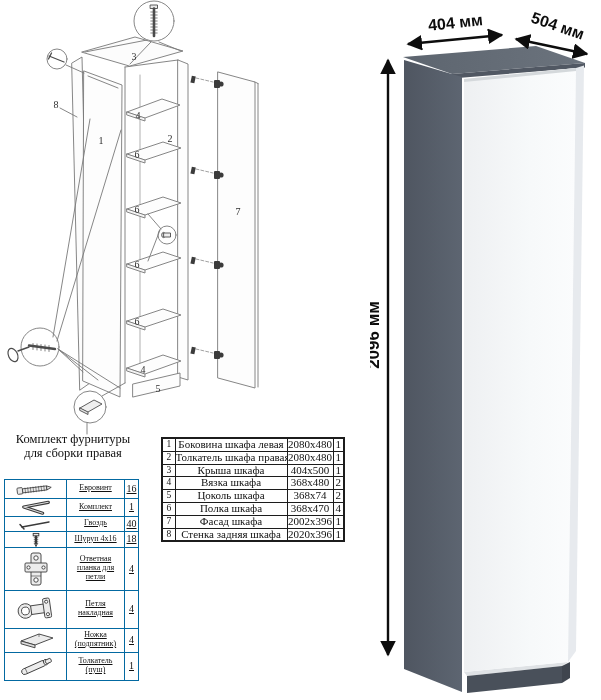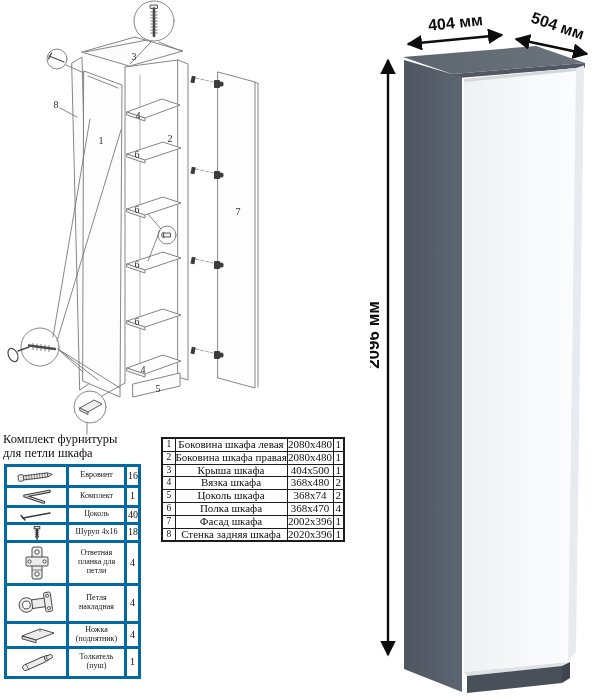--- a/index.html
+++ b/index.html
@@ -8,24 +8,24 @@
     font-family:"Liberation Serif", serif;color:#1a1a1a;overflow:hidden;
   }
   .sheet{position:absolute;inset:0;}
 
   
   #exploded{position:absolute;left:0;top:0;width:370px;height:435px;}
   #exploded text{font-family:"Liberation Serif", serif;font-size:10px;fill:#2e2e2e;}
 
   
   #hw{position:absolute;left:3px;top:433px;width:140px;}
-  .hw-title{font-size:12.5px;line-height:1.1;margin:0 0 3px 0;color:#111;}
+  .hw-title{font-size:12.5px;line-height:1.1;text-align:center;margin:0 0 18px 0;color:#111;}
   table.hw{border-collapse:collapse;width:134px;table-layout:fixed;margin-left:1px;}
-  table.hw td{border:3px solid #0369a1;text-align:center;vertical-align:middle;
-    font-size:8px;line-height:1.12;padding:0 1px;color:#111;}
+  table.hw td{border:1px solid #0369a1;text-align:center;vertical-align:middle;
+    font-size:8px;line-height:1.12;padding:0 1px;color:#111;text-decoration:underline;}
   table.hw td.ic{padding:0;}
   table.hw td.q{font-size:10px;}
   tr.hr0{height:19px}tr.hr1{height:16px}tr.hr2{height:18px}tr.hr3{height:15px}tr.hr4{height:15px}
   tr.hr5{height:43px}tr.hr6{height:38px}tr.hr7{height:24px}tr.hr8{height:19px}tr.hr9{height:26px}
   .hwicon{display:block;margin:0 auto;}
 
   
   #parts{position:absolute;left:161px;top:437px;}
   table.pt{border-collapse:collapse;border:2px solid #1c1c1c;table-layout:fixed;width:182px;}
   table.pt td{border:1px solid #1c1c1c;font-size:11px;text-align:center;padding:0;
@@ -174,21 +174,21 @@
     <text x="137" y="268" text-anchor="middle">6</text>
     <text x="137" y="325" text-anchor="middle">6</text>
     <text x="143" y="373" text-anchor="middle">4</text>
     <text x="158" y="392" text-anchor="middle">5</text>
     <text x="238" y="215" text-anchor="middle">7</text>
   </svg>
 
   <div id="hw">
     <div class="hw-title">
       <div>Комплект фурнитуры</div>
-      <div>для петли шкафа</div>
+      <div>для сборки правая</div>
     </div>
     <table class="hw">
       <colgroup>
           <col style="width:62px">
           <col style="width:58px">
           <col style="width:14px">
         </colgroup>
       <tbody>
           <tr class="hr0">
         <td class="ic">
@@ -225,21 +225,21 @@
       </tr>
       <tr class="hr3">
         <td class="ic">
           <svg class="hwicon" width="56" height="14" viewBox="0 0 56 14">
                 <g stroke="#3a3a3a" stroke-width="1.5" stroke-linecap="round">
             <line x1="14" y1="10" x2="41" y2="5"></line>
                   <line x1="12" y1="7.5" x2="16" y2="12"></line>
           </g>
               </svg>
         </td>
-        <td>Цоколь</td>
+        <td>Гвоздь</td>
         <td class="q">40</td>
       </tr>
       <tr class="hr4">
         <td class="ic">
           <svg class="hwicon" width="56" height="15" viewBox="0 0 56 16">
                 <g stroke="#3a3a3a" fill="#e9e9e9">
             <rect x="25" y="1.5" width="6" height="2.6"></rect>
                   <line x1="28" y1="4" x2="28" y2="13" stroke-width="2.6"></line>
             <polygon points="26.7,12.5 28,15.5 29.3,12.5"></polygon>
             <line x1="25.6" y1="6" x2="30.4" y2="6" stroke-width="0.6"></line>
@@ -326,21 +326,21 @@
         </colgroup>
       <tbody>
           <tr>
         <td class="num">1</td>
         <td>Боковина шкафа левая</td>
         <td>2080x480</td>
         <td>1</td>
       </tr>
       <tr>
         <td class="num">2</td>
-        <td>Боковина шкафа правая</td>
+        <td>Толкатель шкафа правая</td>
         <td>2080x480</td>
         <td>1</td>
       </tr>
       <tr>
         <td class="num">3</td>
         <td>Крыша шкафа</td>
         <td>404x500</td>
         <td>1</td>
       </tr>
       <tr>

